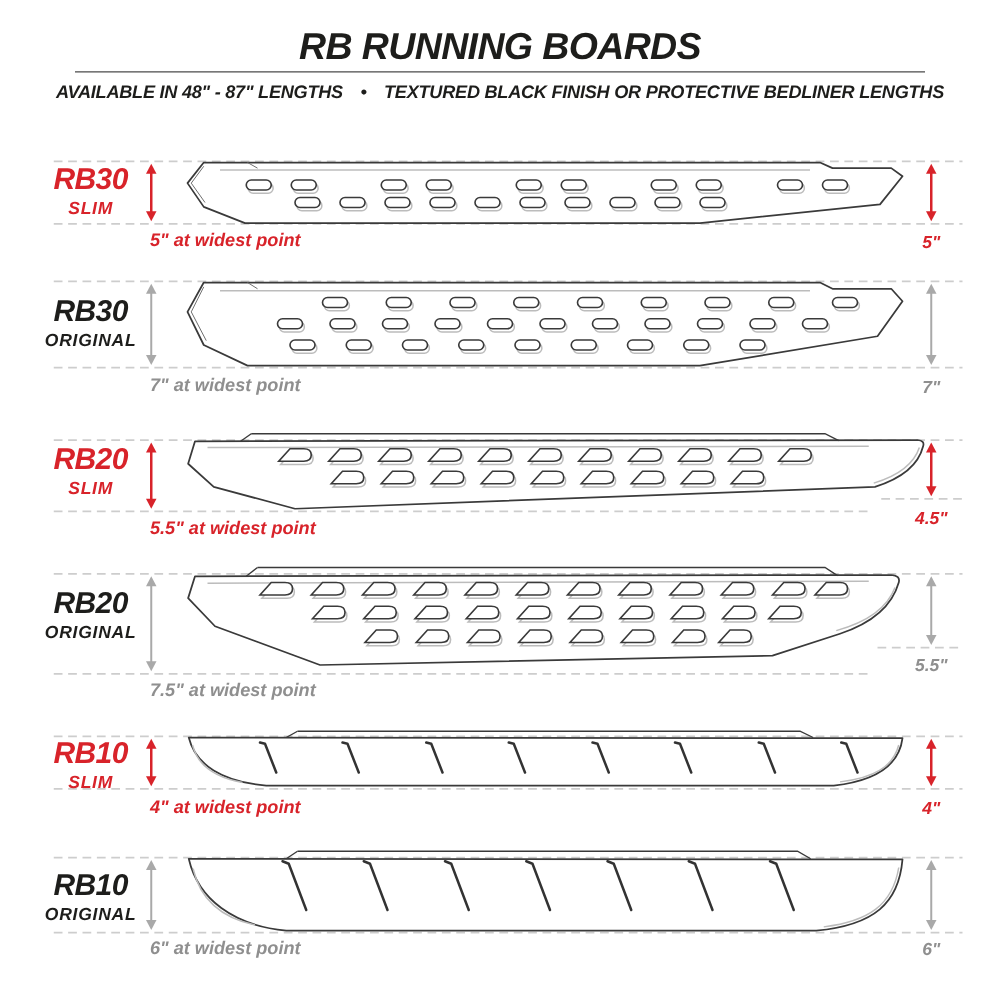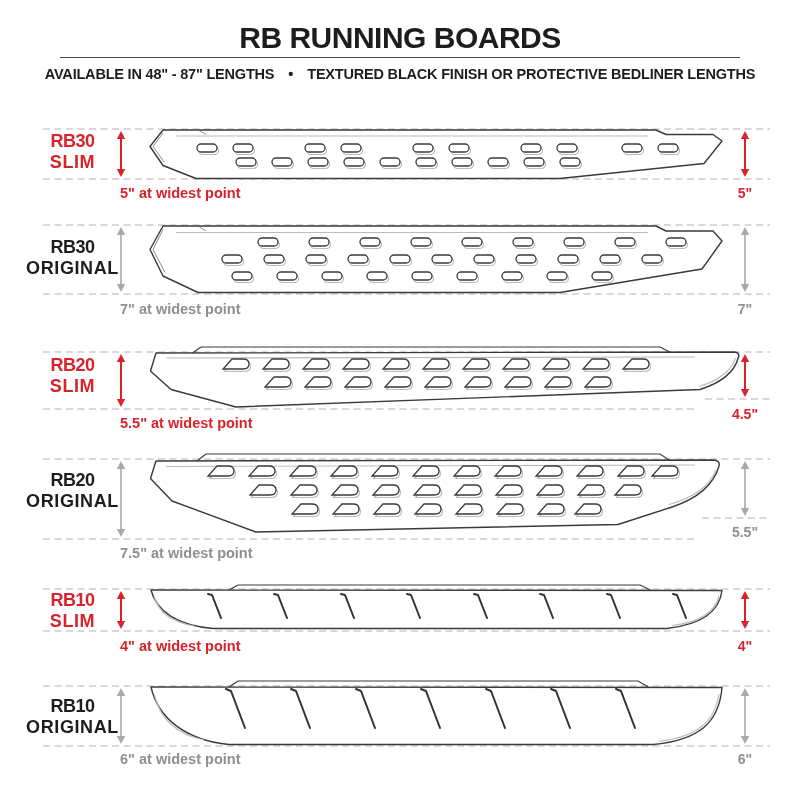--- a/index.html
+++ b/index.html
@@ -1,34 +1,34 @@
 <!DOCTYPE html>
 <html><head>
 <meta charset="utf-8">
 <style>
   html,body{margin:0;padding:0;background:#ffffff;}
   .page{position:relative;width:800px;height:796px;background:#fff;overflow:hidden;
-        font-family:"Liberation Sans", sans-serif;}
+        font-family:"Liberation Sans", sans-serif;font-style:italic;}
   .title{position:absolute;top:21px;left:0;width:800px;text-align:center;margin:0;
          font-size:30px;font-weight:700;letter-spacing:-0.5px;color:#1d1d1b;}
   .title-rule{position:absolute;top:57px;left:60px;width:680px;border-top:1.5px solid #4b4b4b;}
   .subtitle{position:absolute;top:66px;left:0;width:800px;text-align:center;
             font-size:14.5px;font-weight:700;letter-spacing:-0.2px;color:#1d1d1b;white-space:nowrap;}
   .subtitle .bullet{display:inline-block;margin:0 14px;}
   svg{position:absolute;left:0;top:0;}
   .dash{stroke:#cdcdcd;stroke-width:1.4;stroke-dasharray:7 4.5;fill:none;}
   .bd{stroke:#3a3a3a;stroke-width:1.4;fill:#ffffff;stroke-linejoin:round;}
   .ln{stroke:#3a3a3a;stroke-width:1.1;fill:none;}
   .thin{stroke:#6f6f6f;stroke-width:0.8;fill:none;}
   .gl{fill:none;stroke:#bcbcbc;stroke-width:1.2;}
   .slot{fill:#ffffff;stroke:#3a3a3a;stroke-width:1.3;}
   .sl{fill:none;stroke:#333333;stroke-width:2;stroke-linejoin:round;stroke-linecap:round;}
   .model-label{position:absolute;left:0;width:145px;text-align:center;line-height:1;}
-  .model-label .model{font-size:18px;font-weight:700;letter-spacing:-0.5px;}
-  .model-label .variant{font-size:18px;font-weight:700;letter-spacing:0.6px;margin-top:3px;}
+  .model-label .model{font-size:24px;font-weight:700;letter-spacing:-0.5px;}
+  .model-label .variant{font-size:14px;font-weight:700;letter-spacing:0.6px;margin-top:3px;}
   .cap{position:absolute;font-size:14.5px;font-weight:700;white-space:nowrap;}
   .rlabel{position:absolute;left:715px;width:60px;text-align:center;font-size:14px;font-weight:700;}
   .red{color:#d8232a;}
   .dark{color:#1d1d1b;}
   .gray{color:#8f8f8f;}
 </style>
 </head>
 <body>
 
 <div class="page">

